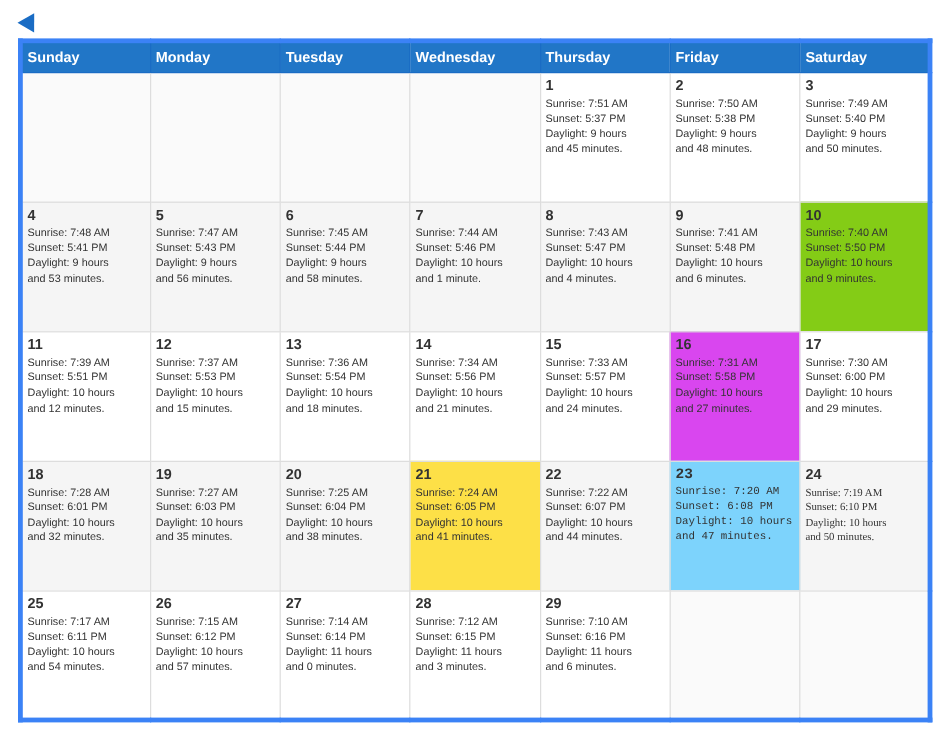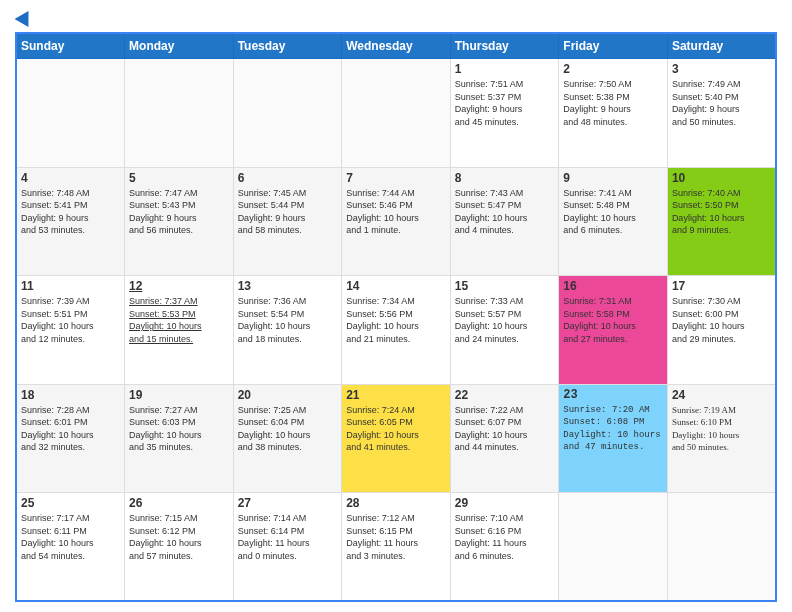--- a/index.html
+++ b/index.html
@@ -58,21 +58,21 @@
       font-size: 32px;
       font-weight: bold;
       color: #333;
     }
     .location-title {
       font-size: 16px;
       color: #555;
     }
     .calendar {
       flex: 1;
-      border: 2px solid #3b82f6;
+      border: 4px solid #3b82f6;
       border-collapse: collapse;
       width: 100%;
       table-layout: fixed;
     }
     .calendar th {
       background: #2176c7;
       color: #fff;
       font-size: 12px;
       font-weight: bold;
       padding: 5px 4px;
@@ -222,21 +222,21 @@
           </td>
         </tr>
         <tr>
           <td style="background: rgb(255, 255, 255);">
             <span class="day-num">11</span>
             <div class="day-info" style="white-space: pre-line;">Sunrise: 7:39 AM
 Sunset: 5:51 PM
 Daylight: 10 hours
 and 12 minutes.</div>
           </td>
-          <td style="background: rgb(255, 255, 255); text-decoration: underline;">
+          <td style="background: rgb(255, 255, 255);">
             <span class="day-num">12</span>
             <div class="day-info" style="white-space: pre-line;">Sunrise: 7:37 AM
 Sunset: 5:53 PM
 Daylight: 10 hours
 and 15 minutes.</div>
           </td>
           <td style="background: rgb(255, 255, 255);">
             <span class="day-num">13</span>
             <div class="day-info" style="white-space: pre-line;">Sunrise: 7:36 AM
 Sunset: 5:54 PM
@@ -250,21 +250,21 @@
 Daylight: 10 hours
 and 21 minutes.</div>
           </td>
           <td style="background: rgb(255, 255, 255);">
             <span class="day-num">15</span>
             <div class="day-info" style="white-space: pre-line;">Sunrise: 7:33 AM
 Sunset: 5:57 PM
 Daylight: 10 hours
 and 24 minutes.</div>
           </td>
-          <td style="background: #ec4899; margin-left: 16px;">
+          <td style="background: #d946ef; margin-left: 16px;">
             <span class="day-num">16</span>
             <div class="day-info" style="white-space: pre-line;">Sunrise: 7:31 AM
 Sunset: 5:58 PM
 Daylight: 10 hours
 and 27 minutes.</div>
           </td>
           <td style="background: rgb(255, 255, 255);">
             <span class="day-num">17</span>
             <div class="day-info" style="white-space: pre-line;">Sunrise: 7:30 AM
 Sunset: 6:00 PM

